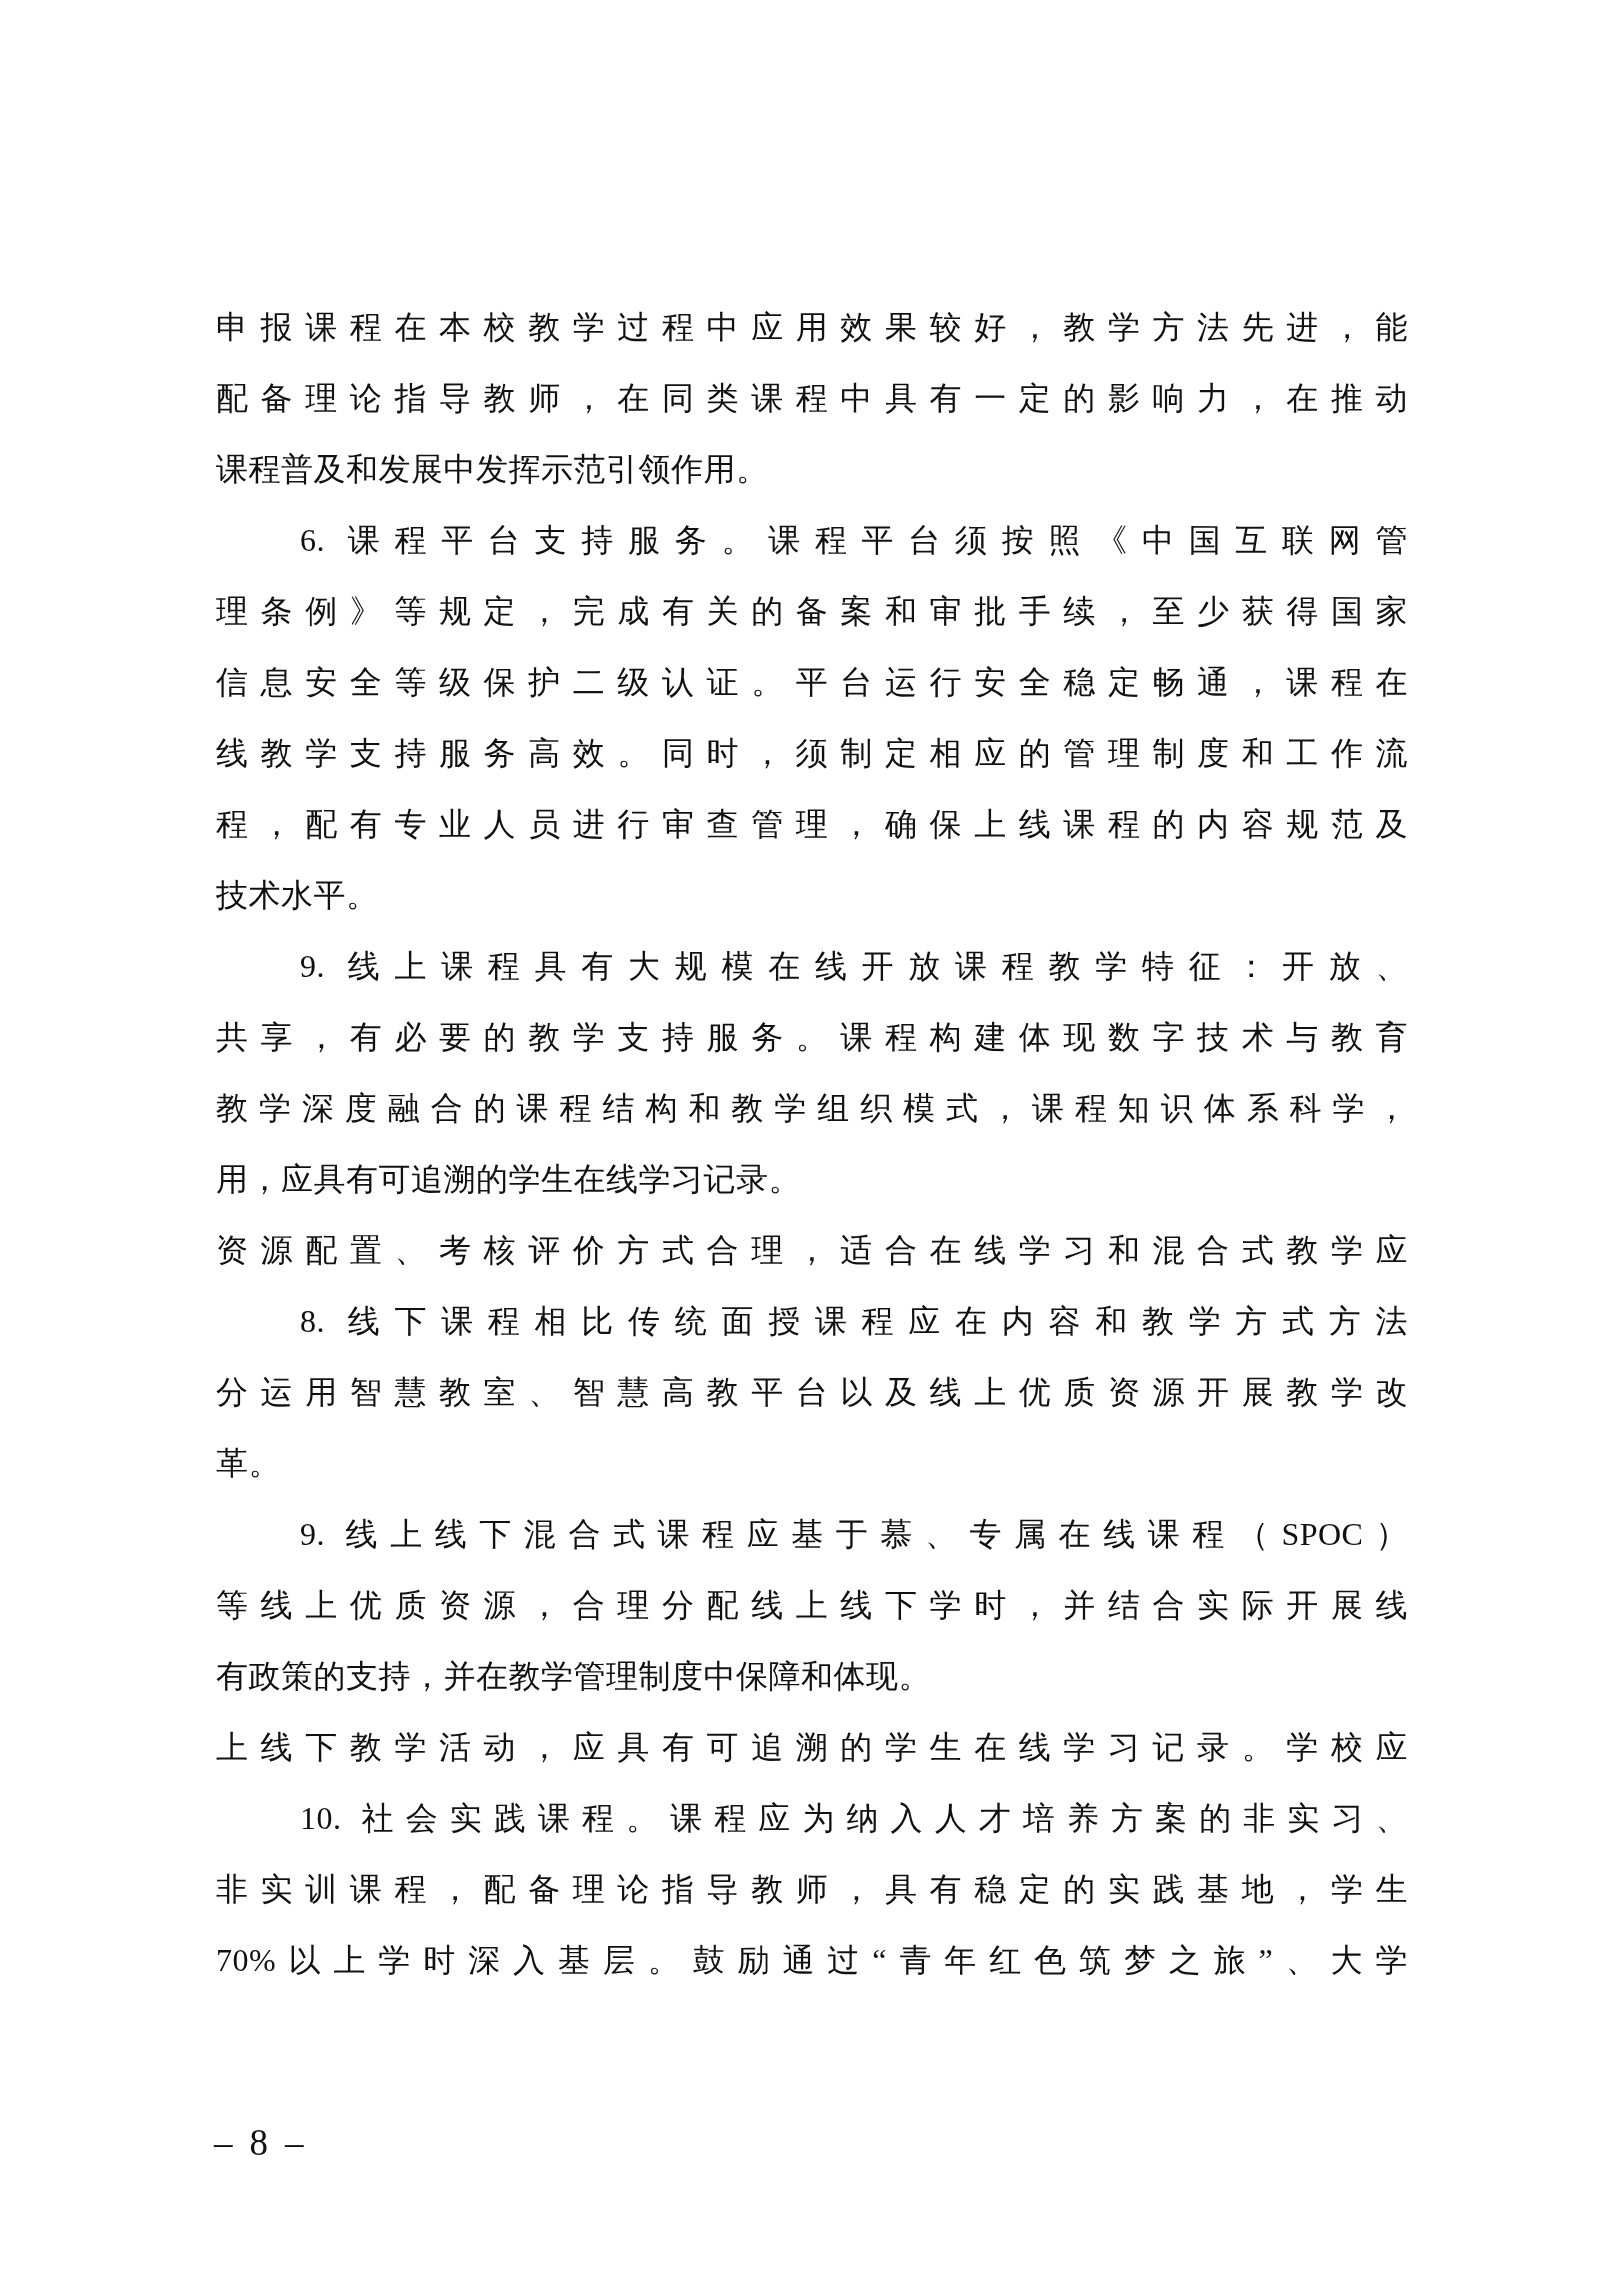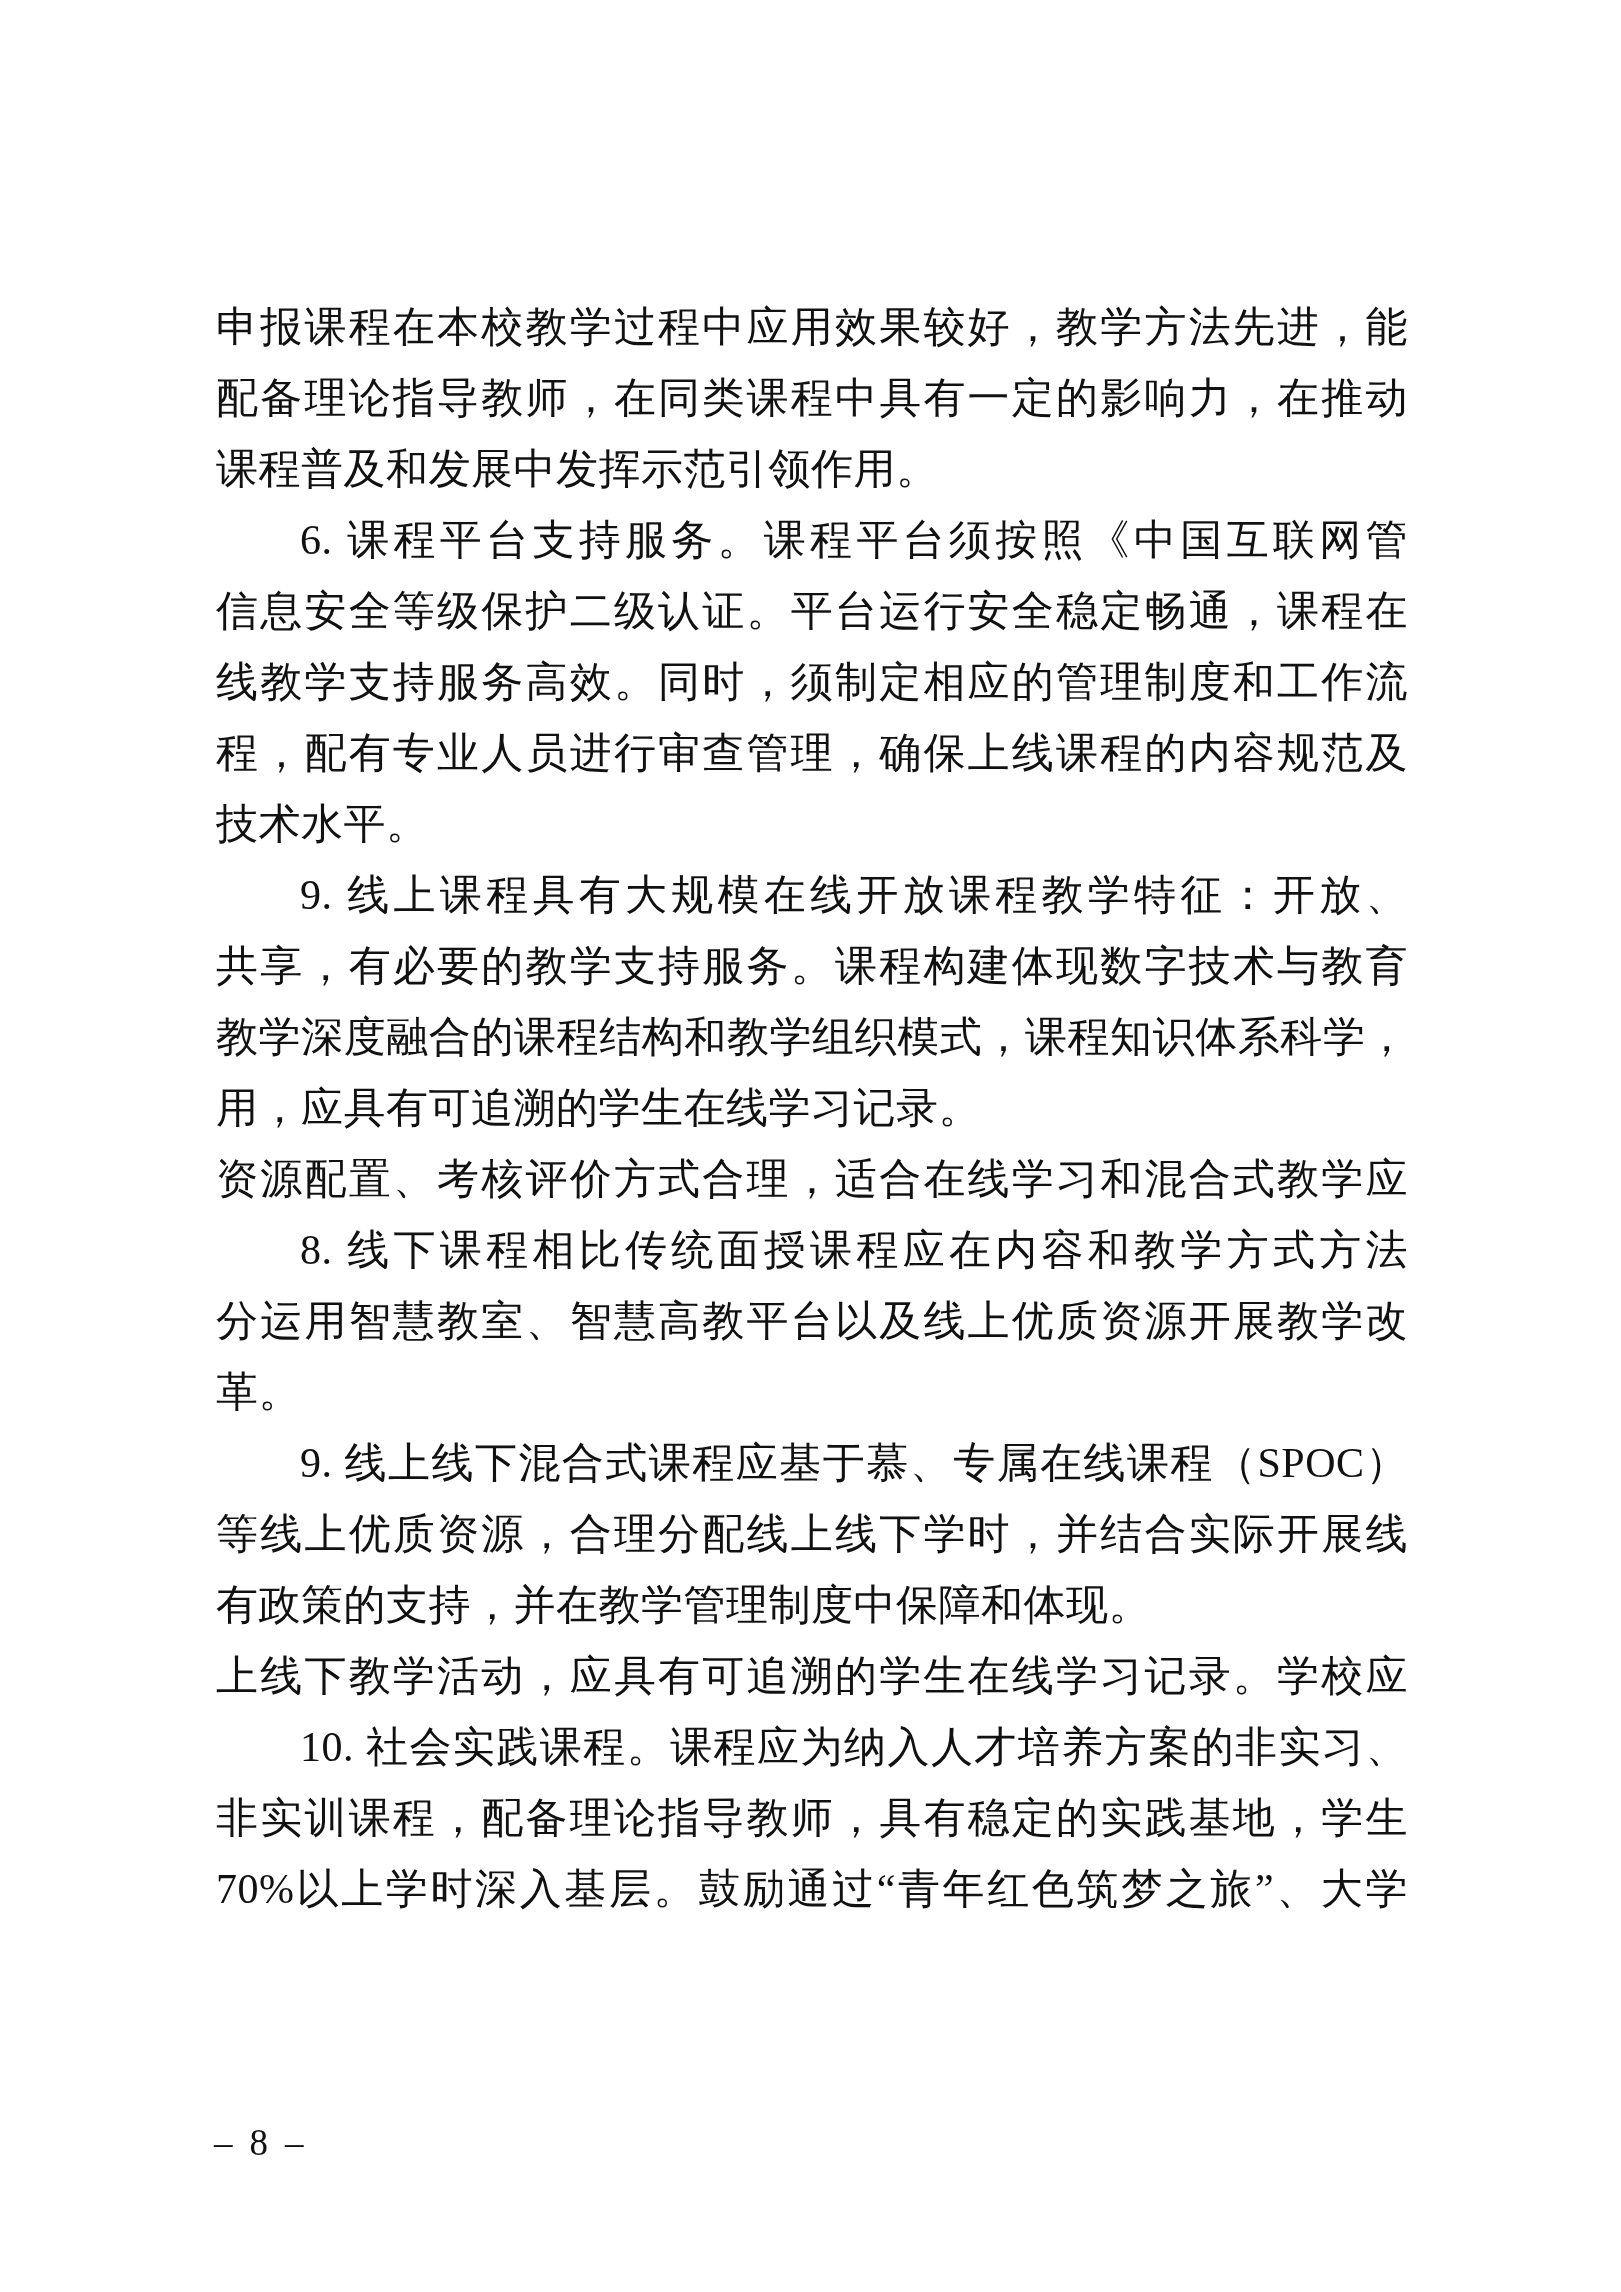--- a/index.html
+++ b/index.html
@@ -16,21 +16,21 @@
     font-family: "Liberation Serif", "DejaVu Serif", serif;
     color: #111111;
   }
   .body-text {
     position: absolute;
     left: 216px;
     top: 292px;
     width: 1192px;
   }
   .line {
-    font-size: 42px;
+    font-size: 32px;
     line-height: 71px;
     height: 71px;
     white-space: nowrap;
     text-align: left;
     letter-spacing: 0.5px;
   }
   .line.full {
     text-align: justify;
     text-align-last: justify;
     white-space: normal;
@@ -51,20 +51,21 @@
 </style>
 </head>
 <body>
 
 <div class="page">
   <div class="body-text">
     <div class="line full">申报课程在本校教学过程中应用效果较好，教学方法先进，能</div>
     <div class="line full">配备理论指导教师，在同类课程中具有一定的影响力，在推动</div>
     <div class="line">课程普及和发展中发挥示范引领作用。</div>
     <div class="line full indent">6. 课程平台支持服务。课程平台须按照《中国互联网管</div>
+    <div class="line full">理条例》等规定，完成有关的备案和审批手续，至少获得国家</div>
     <div class="line full">信息安全等级保护二级认证。平台运行安全稳定畅通，课程在</div>
     <div class="line full">线教学支持服务高效。同时，须制定相应的管理制度和工作流</div>
     <div class="line full">程，配有专业人员进行审查管理，确保上线课程的内容规范及</div>
     <div class="line">技术水平。</div>
     <div class="line full indent">9. 线上课程具有大规模在线开放课程教学特征：开放、</div>
     <div class="line full">共享，有必要的教学支持服务。课程构建体现数字技术与教育</div>
     <div class="line full">教学深度融合的课程结构和教学组织模式，课程知识体系科学，</div>
     <div class="line">用，应具有可追溯的学生在线学习记录。</div>
     <div class="line full">资源配置、考核评价方式合理，适合在线学习和混合式教学应</div>
     <div class="line full indent">8. 线下课程相比传统面授课程应在内容和教学方式方法</div>

